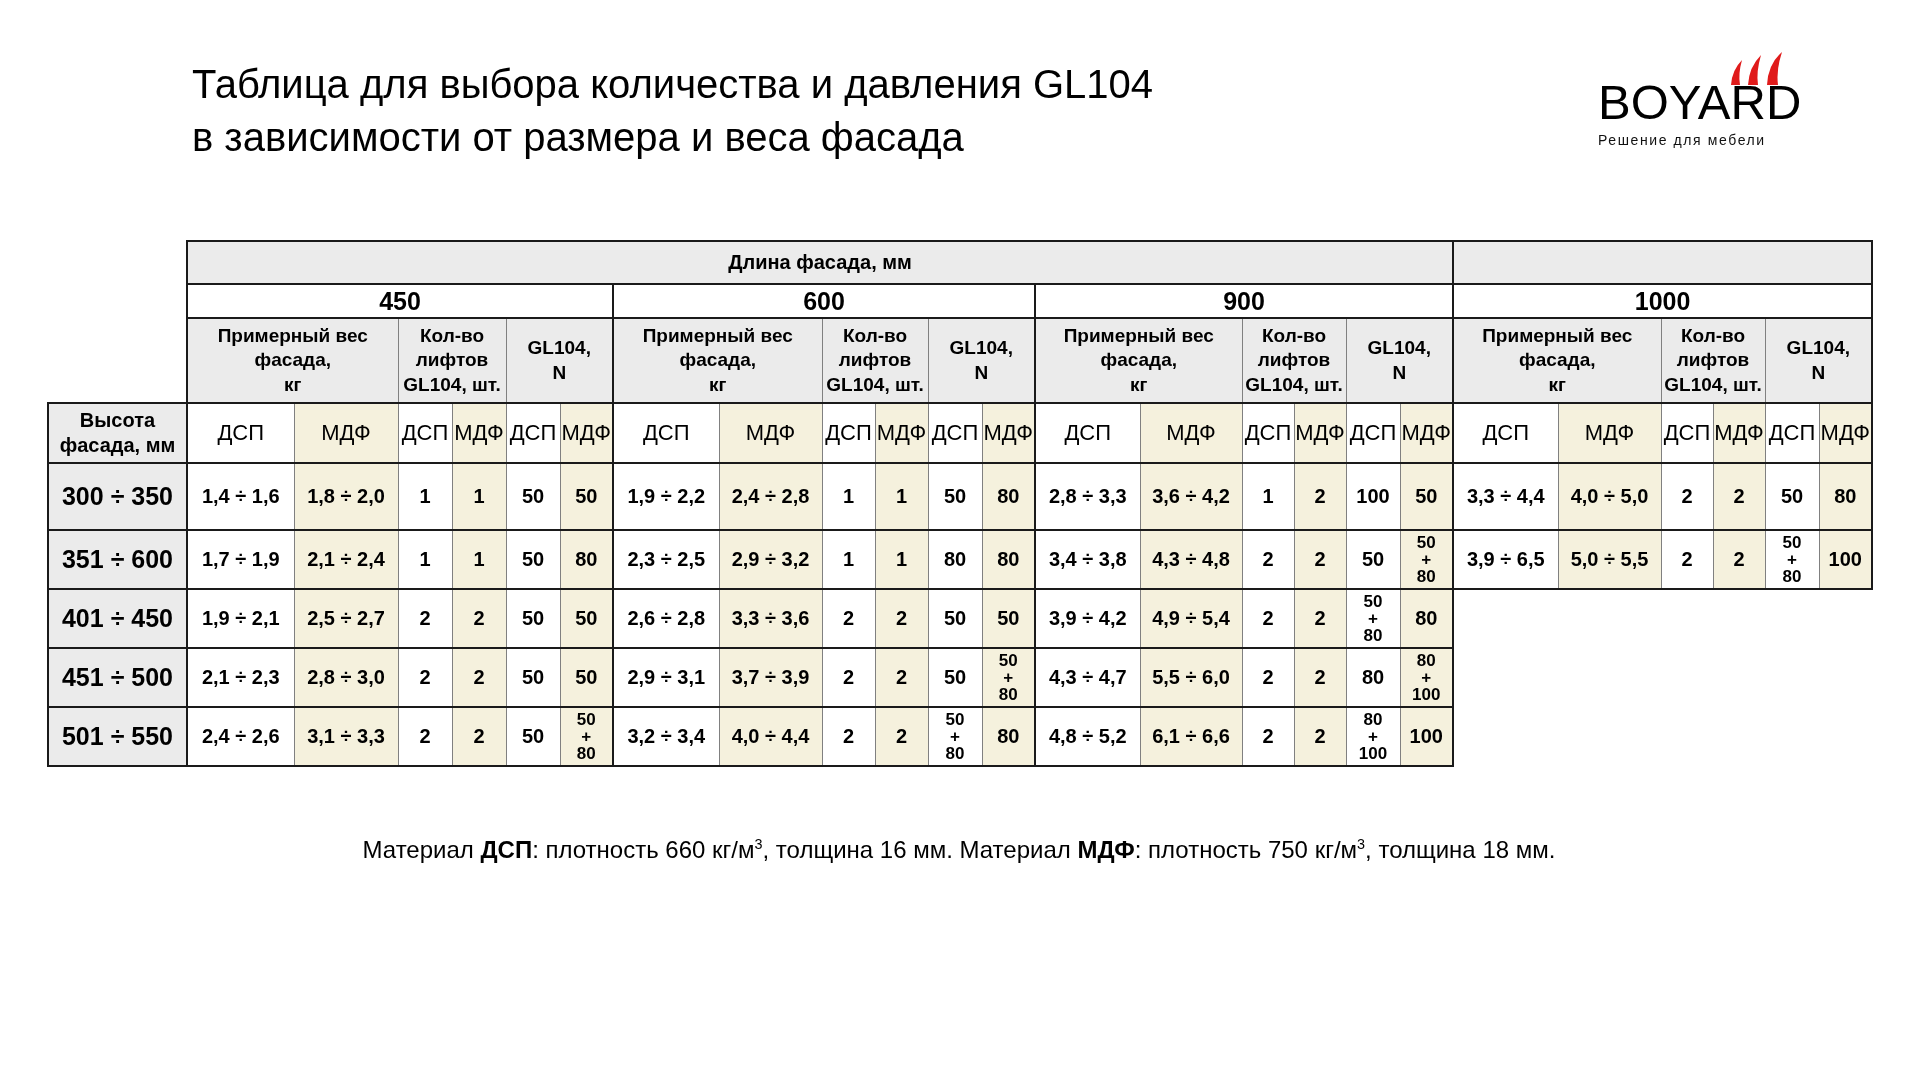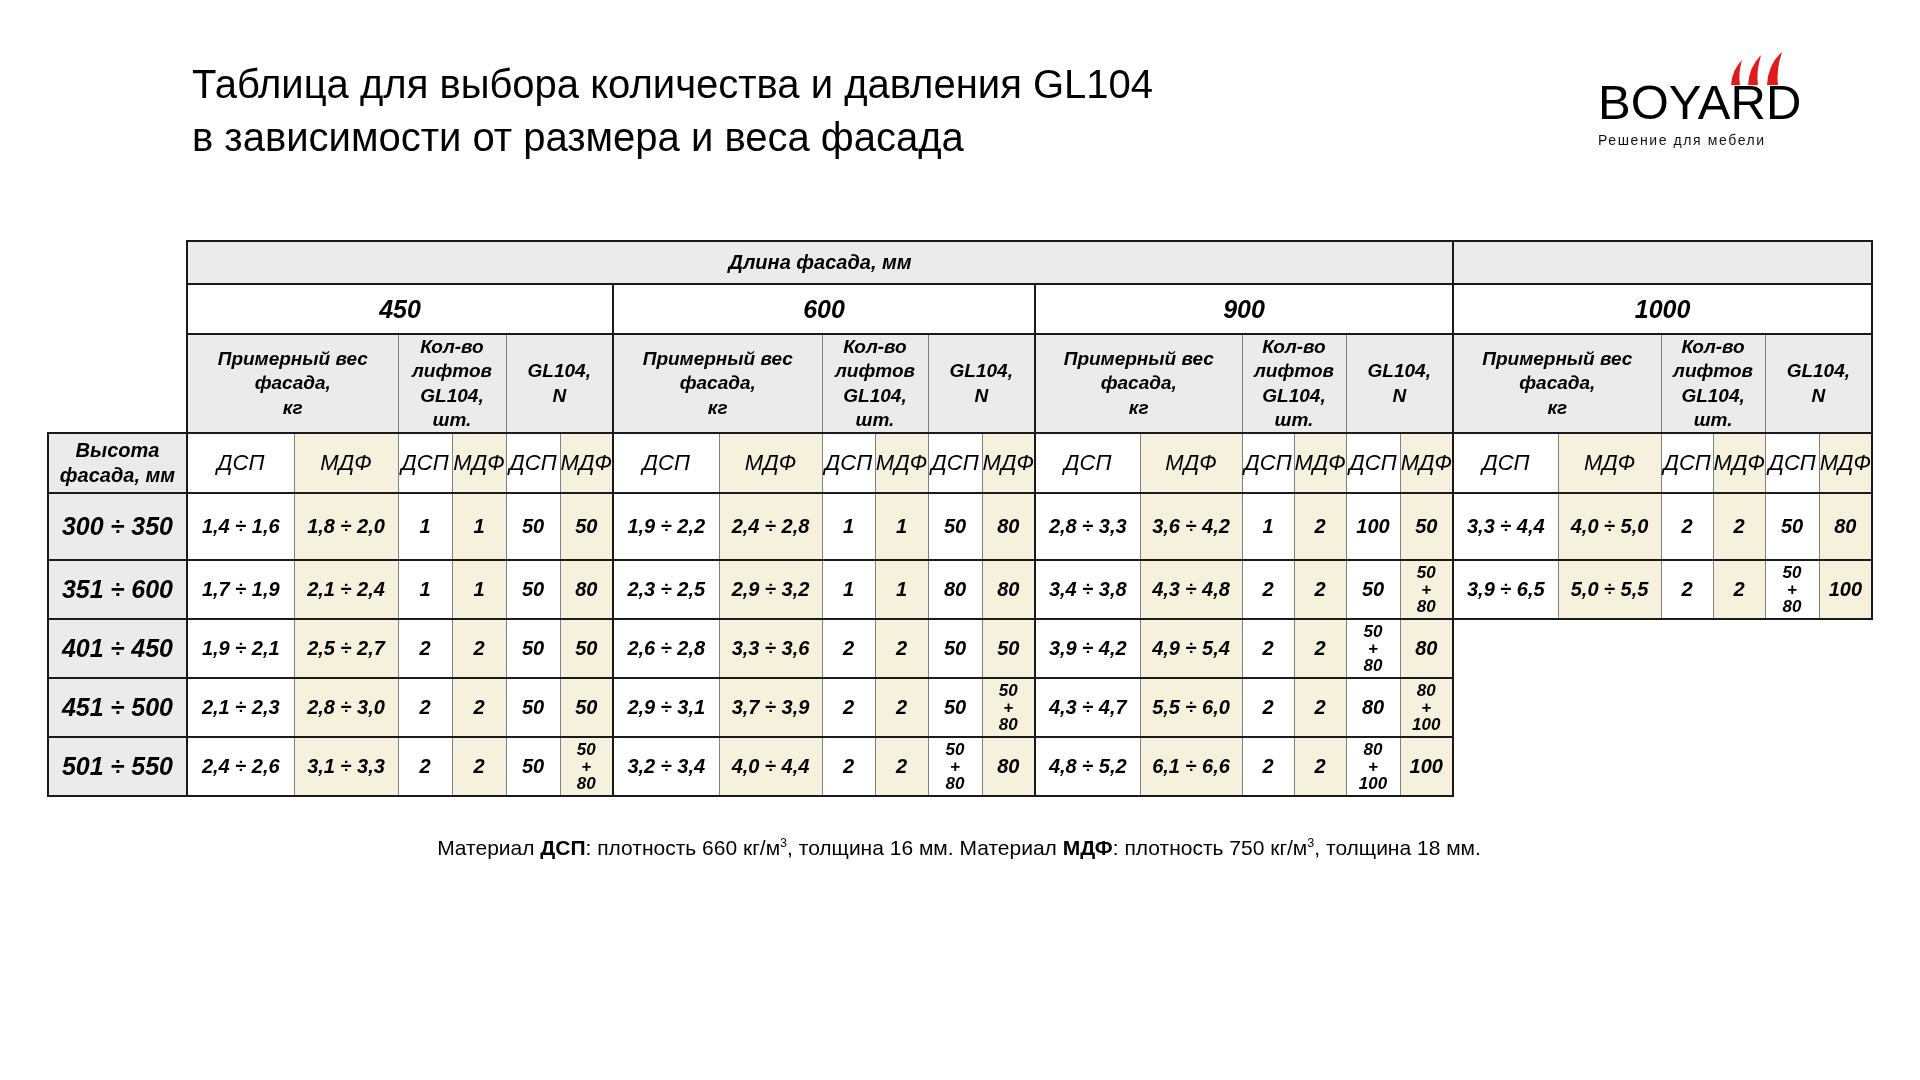--- a/index.html
+++ b/index.html
@@ -10,42 +10,42 @@
   .page-title{position:absolute;left:192px;top:58px;font-size:40px;line-height:1.32;font-weight:400;}
   
   .logo{position:absolute;left:1598px;top:52px;width:212px;}
   .logo .flames{position:absolute;top:0;right:20px;}
   .logo .word{margin-top:26px;font-size:49px;font-weight:normal;letter-spacing:0;line-height:1;}
   .logo .tagline{text-align:left;font-size:14px;letter-spacing:1.6px;margin-top:5px;color:#111;}
   
   .cabinet{position:absolute;left:42px;top:252px;}
   
   .table-wrap{position:absolute;left:47px;top:240px;}
-  table{border-collapse:collapse;table-layout:fixed;width:1824px;font-style:italic;}
+  table{border-collapse:collapse;table-layout:fixed;width:1824px;}
   td{padding:0;text-align:center;vertical-align:middle;border:1px solid #808080;
      font-family:"Liberation Sans", sans-serif;}
   td.blank{border:none;background:#fff;}
   td.band{background:#ebebeb;font-weight:bold;font-size:20px;
           border:2px solid #1a1a1a;}
   td.grp{background:#fff;font-weight:bold;font-size:25px;border:2px solid #1a1a1a;}
   td.sub{background:#ebebeb;font-weight:bold;font-size:19px;line-height:1.28;
          white-space:pre-line;border-top:2px solid #1a1a1a;border-bottom:2px solid #1a1a1a;}
   td.hh{background:#ebebeb;font-weight:bold;font-size:20px;line-height:1.25;
         white-space:pre-line;border:2px solid #1a1a1a;}
   td.mat{background:#fff;font-size:22px;border-top:2px solid #1a1a1a;border-bottom:2px solid #1a1a1a;}
   td.rowh{background:#ebebeb;font-weight:bold;font-size:25px;border:2px solid #1a1a1a;}
   td.data{background:#fff;font-weight:bold;font-size:20px;white-space:pre-line;
           border-top:2px solid #1a1a1a;border-bottom:2px solid #1a1a1a;}
   td.stack{font-size:17px;line-height:1.02;}
   td.mdf{background:#f5f1dd;}
   td.secL{border-left:2px solid #1a1a1a;}
   td.secR{border-right:2px solid #1a1a1a;}
   td.absent{border:none;background:#fff;}
   
-  .footnote{position:absolute;left:47px;top:836px;width:1824px;text-align:center;font-size:21px;}
+  .footnote{position:absolute;left:47px;top:836px;width:1824px;text-align:center;font-size:24px;}
   .footnote b{font-weight:bold;}
   .footnote sup{font-size:0.6em;}
 </style>
 </head>
 <body>
 
 <div class="page-title">
   <div>Таблица для выбора количества и давления GL104</div>
   <div>в зависимости от размера и веса фасада</div>
 </div>
@@ -108,21 +108,21 @@
         <col style="width: 52px;">
         <col style="width: 54px;">
         <col style="width: 53px;">
       </colgroup>
     <tbody id="tb">
         <tr style="height: 43px;">
           <td class="blank" rowspan="3"></td>
           <td class="band" colspan="18">Длина фасада, мм</td>
           <td class="band" colspan="6"></td>
         </tr>
-        <tr style="height: 50px;">
+        <tr style="height: 34px;">
           <td class="grp" colspan="6">450</td>
           <td class="grp" colspan="6">600</td>
           <td class="grp" colspan="6">900</td>
           <td class="grp" colspan="6">1000</td>
         </tr>
         <tr style="height: 85px;">
           <td class="sub secL" colspan="2">Примерный вес
 фасада,
 кг</td>
           <td class="sub" colspan="2">Кол-во

